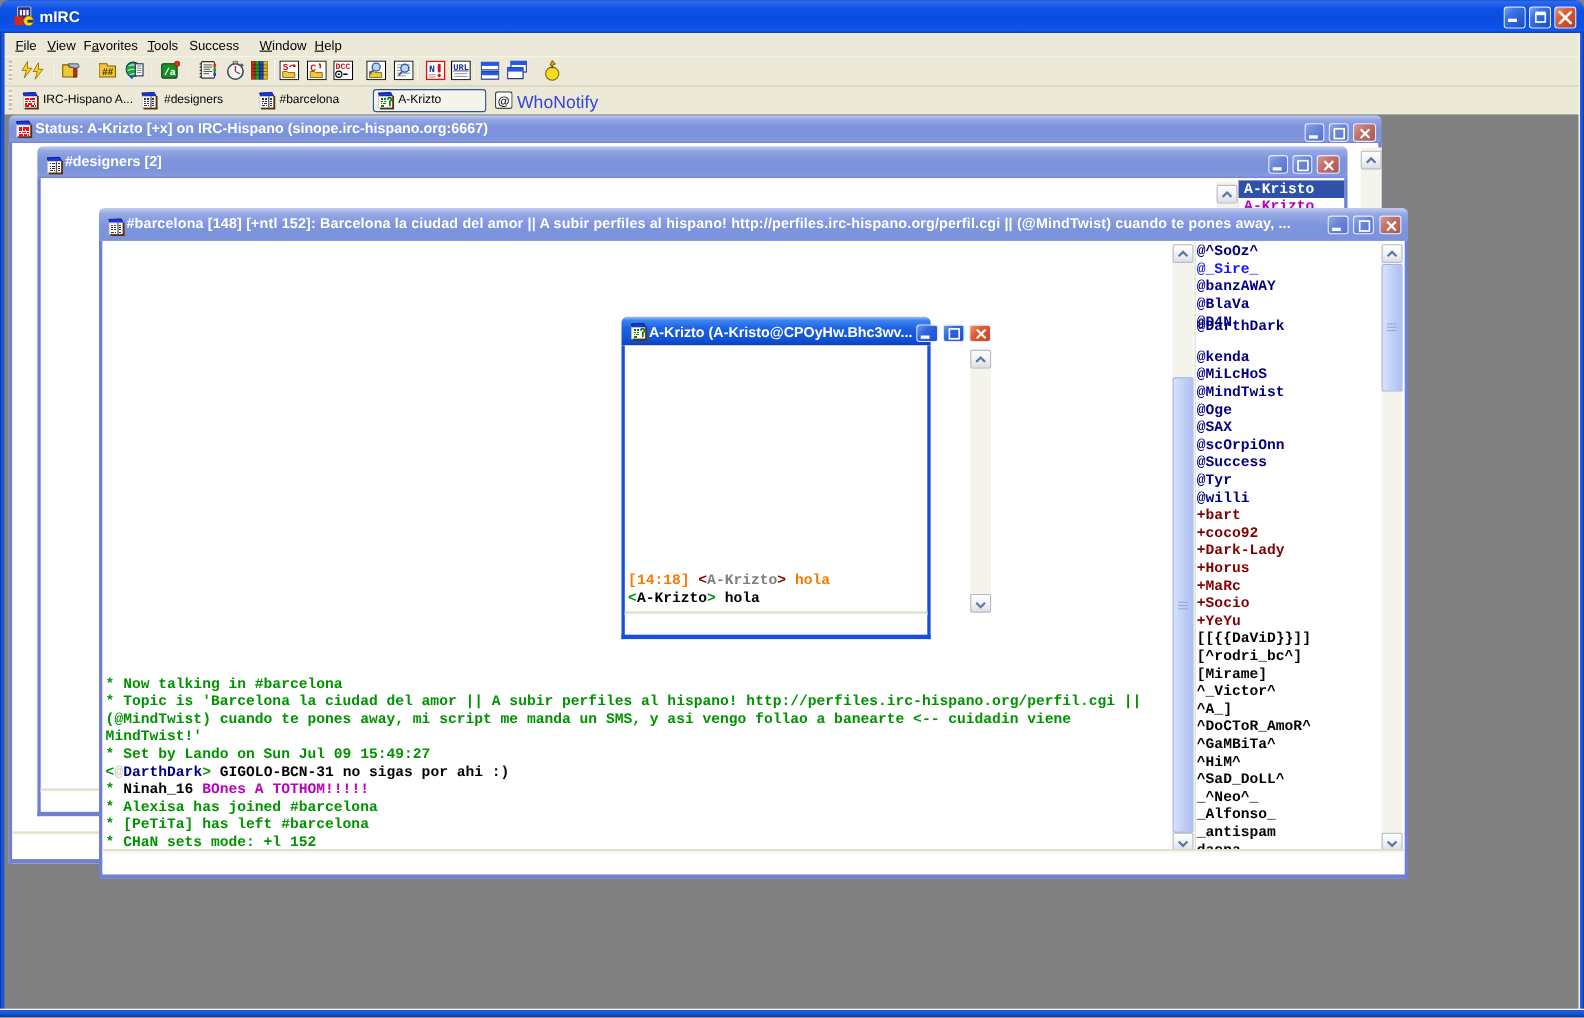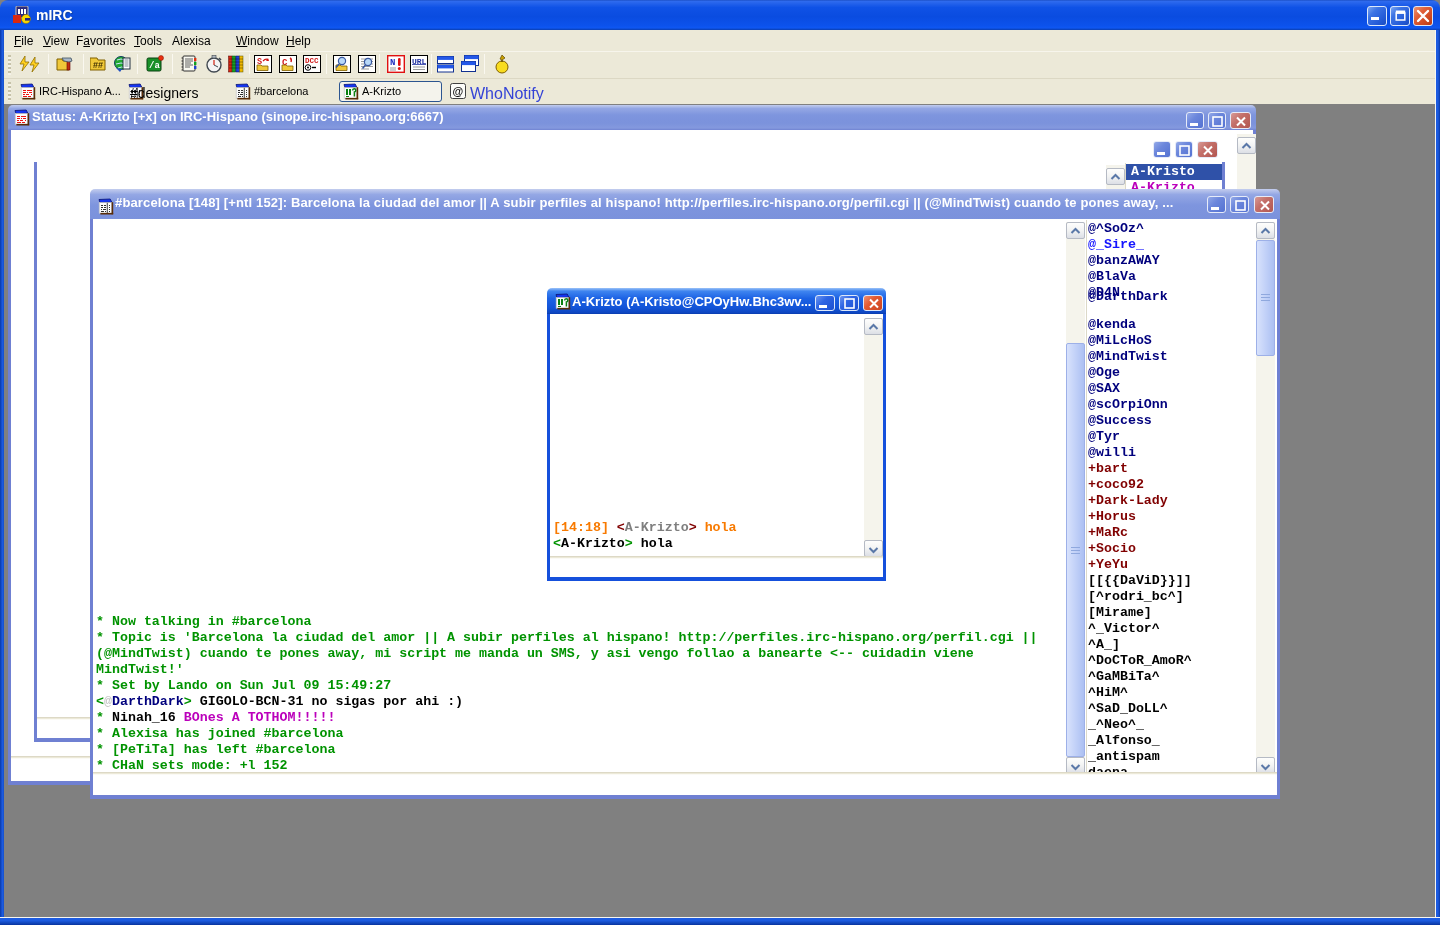--- a/index.html
+++ b/index.html
@@ -100,20 +100,31 @@
         </svg>
       </div>
   <div class="mdibtn ired" style="left:1222px;top:7px;width:21px;height:17px">
         <svg class="abs" style="left:4px;top:3px" width="12" height="11" viewBox="0 0 12 11">
           <path d="M2 1.5 L10 9.5 M10 1.5 L2 9.5" stroke="#fff" stroke-width="2"></path>
         </svg>
       </div>
 </div>
 
 <div class="win" style="left:30px;top:29px;width:1191px;height:609px">
+  <div class="tbar inactive" style="height:29px">
+    <svg class="abs" style="left:7px;top:9px" width="17" height="17" viewBox="0 0 17 17">
+      <polygon points="2,1.5 13.2,1 14.8,4.2 3,4.7" fill="#1535F0" stroke="#0A1470" stroke-width="0.8"></polygon>
+      <rect x="2.2" y="4.6" width="12.6" height="10.6" fill="#FCFCFC" stroke="#C4C4C4" stroke-width="0.7"></rect>
+      <rect x="14.6" y="4.2" width="1.6" height="12" fill="#5A2D08"></rect>
+      <rect x="3.4" y="14.9" width="12.8" height="1.6" fill="#5A2D08"></rect>
+      <path d="M10.3 4.8 L10.3 15" stroke="#505050" stroke-width="1.1"></path>
+      <path d="M4 7 L5.8 7 M6.6 7 L8.6 7 M4 9 L5.8 9 M6.6 9 L8.6 9 M4 11 L5.4 11 M6.2 11 L8.6 11 M4 13 L7 13 M7.8 13 L8.6 13 M11.6 7 L13.4 7 M11.6 9 L13.4 9 M11.6 11 L13.4 11 M11.6 13 L13.4 13" stroke="#303030" stroke-width="1" shape-rendering="crispEdges"></path>
+    </svg>
+    <div class="abs" style="left:25px;top:6px">#designers [2]</div>
+  </div>
   <div class="body inactive" style="top:29px;left:0;right:0;bottom:0"></div>
   <div class="abs" style="left:1091px;top:30px;width:1px;height:579px;background:#DCD9C8"></div>
   <div class="abs sb" style="left:1072px;top:32px;width:19px;height:550px">
     <div class="sbbtn" style="top:3px">
           <svg class="chev" style="top:4px" width="11" height="8" viewBox="0 0 11 8">
             <path d="M1.5 6 L5.5 2 L9.5 6" fill="none" stroke="#5A78A8" stroke-width="2"></path>
           </svg>
         </div>
   </div>
   <div class="abs" style="left:1092px;top:31px;width:96px;height:16px;background:#2F51A8"></div>
@@ -237,21 +248,21 @@
           <rect x="1" y="1" width="9" height="9" fill="none" stroke="#fff" stroke-width="1.6"></rect>
         </svg>
       </div>
   <div class="mdibtn ired" style="left:1164px;top:7px;width:20px;height:17px">
         <svg class="abs" style="left:4px;top:3px" width="12" height="11" viewBox="0 0 12 11">
           <path d="M2 1.5 L10 9.5 M10 1.5 L2 9.5" stroke="#fff" stroke-width="2"></path>
         </svg>
       </div>
 </div>
 
-<div class="win" style="left:543px;top:184px;width:339px;height:293px">
+<div class="win" style="left:561px;top:184px;width:281px;height:293px">
   <div class="tbar active" style="height:26px">
     <svg class="abs" style="left:7px;top:5px" width="17" height="17" viewBox="0 0 17 17">
       <polygon points="2,1.5 13.2,1 14.8,4.2 3,4.7" fill="#1535F0" stroke="#0A1470" stroke-width="0.8"></polygon>
       <rect x="2.2" y="4.6" width="12.6" height="10.6" fill="#FCFCFC" stroke="#C4C4C4" stroke-width="0.7"></rect>
       <rect x="14.6" y="4.2" width="1.6" height="12" fill="#5A2D08"></rect>
       <rect x="3.4" y="14.9" width="12.8" height="1.6" fill="#5A2D08"></rect>
       <path d="M4 7 L6.4 7 M7.4 7 L9 7 M4 9 L6.4 9 M7.4 9 L9 9 M4 11 L5.6 11 M6.6 11 L9 11 M4 13.4 L7.4 13.4 M8.6 13.4 L9.2 13.4" stroke="#0A8010" stroke-width="1.1" shape-rendering="crispEdges"></path>
       <path d="M10.6 7.6 Q10.6 5.8 12.2 5.8 Q13.8 5.8 13.8 7.4 Q13.8 8.8 12.4 9 L12.4 13.6" fill="none" stroke="#0A8010" stroke-width="1.5"></path>
     </svg>
     <div class="abs" style="left:25px;top:6px;width:242px;overflow:hidden">A-Krizto (A-Kristo@CPOyHw.Bhc3wv...</div>
@@ -312,21 +323,21 @@
     <svg class="glyph" style="left:2px;top:2px" width="14" height="14" viewBox="0 0 14 14">
         <path d="M2 2 L12 12 M12 2 L2 12" stroke="#fff" stroke-width="2.4" stroke-linecap="round"></path>
       </svg>
   </div>
 </div>
 <div id="menubar" class="abs">
   <div class="abs menuitem" style="left:10px;top:4px"><u>F</u>ile</div>
   <div class="abs menuitem" style="left:39px;top:4px"><u>V</u>iew</div>
   <div class="abs menuitem" style="left:72px;top:4px">F<u>a</u>vorites</div>
   <div class="abs menuitem" style="left:130px;top:4px"><u>T</u>ools</div>
-  <div class="abs menuitem" style="left:168px;top:4px">Alexisa</div>
+  <div class="abs menuitem" style="left:168px;top:4px">Success</div>
   <div class="abs menuitem" style="left:232px;top:4px"><u>W</u>indow</div>
   <div class="abs menuitem" style="left:282px;top:4px"><u>H</u>elp</div>
 </div>
 <div id="toolbar" class="abs">
   <div class="abs grip" style="left:4px;top:3px;height:20px"></div>
   <svg class="abs" style="left:15px;top:3px" width="22" height="18" viewBox="0 0 22 18">
     <path d="M6 1 L1 9 L5 9 L3 16 L10 7 L6 7 Z" fill="#FFD020" stroke="#907000" stroke-width="0.8"></path>
     <path d="M16 2 L11 10 L15 10 L13 17 L20 8 L16 8 Z" fill="#FFD020" stroke="#907000" stroke-width="0.8"></path>
   </svg>
   <div class="abs" style="left:44px;top:2px;width:1px;height:20px;background:#C4C0A8;border-right:1px solid #FAF8F0"></div>
@@ -455,21 +466,21 @@
   </svg>
   <div class="abs" style="left:35px;top:6px;font-size:11px">IRC-Hispano A...</div>
   <svg class="abs" style="left:123px;top:4px" width="17" height="17" viewBox="0 0 17 17">
     <polygon points="2,1.5 13.2,1 14.8,4.2 3,4.7" fill="#1535F0" stroke="#0A1470" stroke-width="0.8"></polygon>
       <rect x="2.2" y="4.6" width="12.6" height="10.6" fill="#FCFCFC" stroke="#C4C4C4" stroke-width="0.7"></rect>
       <rect x="14.6" y="4.2" width="1.6" height="12" fill="#5A2D08"></rect>
       <rect x="3.4" y="14.9" width="12.8" height="1.6" fill="#5A2D08"></rect>
       <path d="M10.3 4.8 L10.3 15" stroke="#505050" stroke-width="1.1"></path>
       <path d="M4 7 L5.8 7 M6.6 7 L8.6 7 M4 9 L5.8 9 M6.6 9 L8.6 9 M4 11 L5.4 11 M6.2 11 L8.6 11 M4 13 L7 13 M7.8 13 L8.6 13 M11.6 7 L13.4 7 M11.6 9 L13.4 9 M11.6 11 L13.4 11 M11.6 13 L13.4 13" stroke="#303030" stroke-width="1" shape-rendering="crispEdges"></path>
   </svg>
-  <div class="abs" style="left:126px;top:6px;font-size:14px">#designers</div>
+  <div class="abs" style="left:145px;top:6px;font-size:11px">#designers</div>
   <svg class="abs" style="left:230px;top:4px" width="17" height="17" viewBox="0 0 17 17">
     <polygon points="2,1.5 13.2,1 14.8,4.2 3,4.7" fill="#1535F0" stroke="#0A1470" stroke-width="0.8"></polygon>
       <rect x="2.2" y="4.6" width="12.6" height="10.6" fill="#FCFCFC" stroke="#C4C4C4" stroke-width="0.7"></rect>
       <rect x="14.6" y="4.2" width="1.6" height="12" fill="#5A2D08"></rect>
       <rect x="3.4" y="14.9" width="12.8" height="1.6" fill="#5A2D08"></rect>
       <path d="M10.3 4.8 L10.3 15" stroke="#505050" stroke-width="1.1"></path>
       <path d="M4 7 L5.8 7 M6.6 7 L8.6 7 M4 9 L5.8 9 M6.6 9 L8.6 9 M4 11 L5.4 11 M6.2 11 L8.6 11 M4 13 L7 13 M7.8 13 L8.6 13 M11.6 7 L13.4 7 M11.6 9 L13.4 9 M11.6 11 L13.4 11 M11.6 13 L13.4 13" stroke="#303030" stroke-width="1" shape-rendering="crispEdges"></path>
   </svg>
   <div class="abs" style="left:250px;top:6px;font-size:11px">#barcelona</div>
   <div class="abs" style="left:335px;top:2px;width:103px;height:21px;background:#F4F3EC;border:1.5px solid #2C5590;border-radius:3px"></div>

